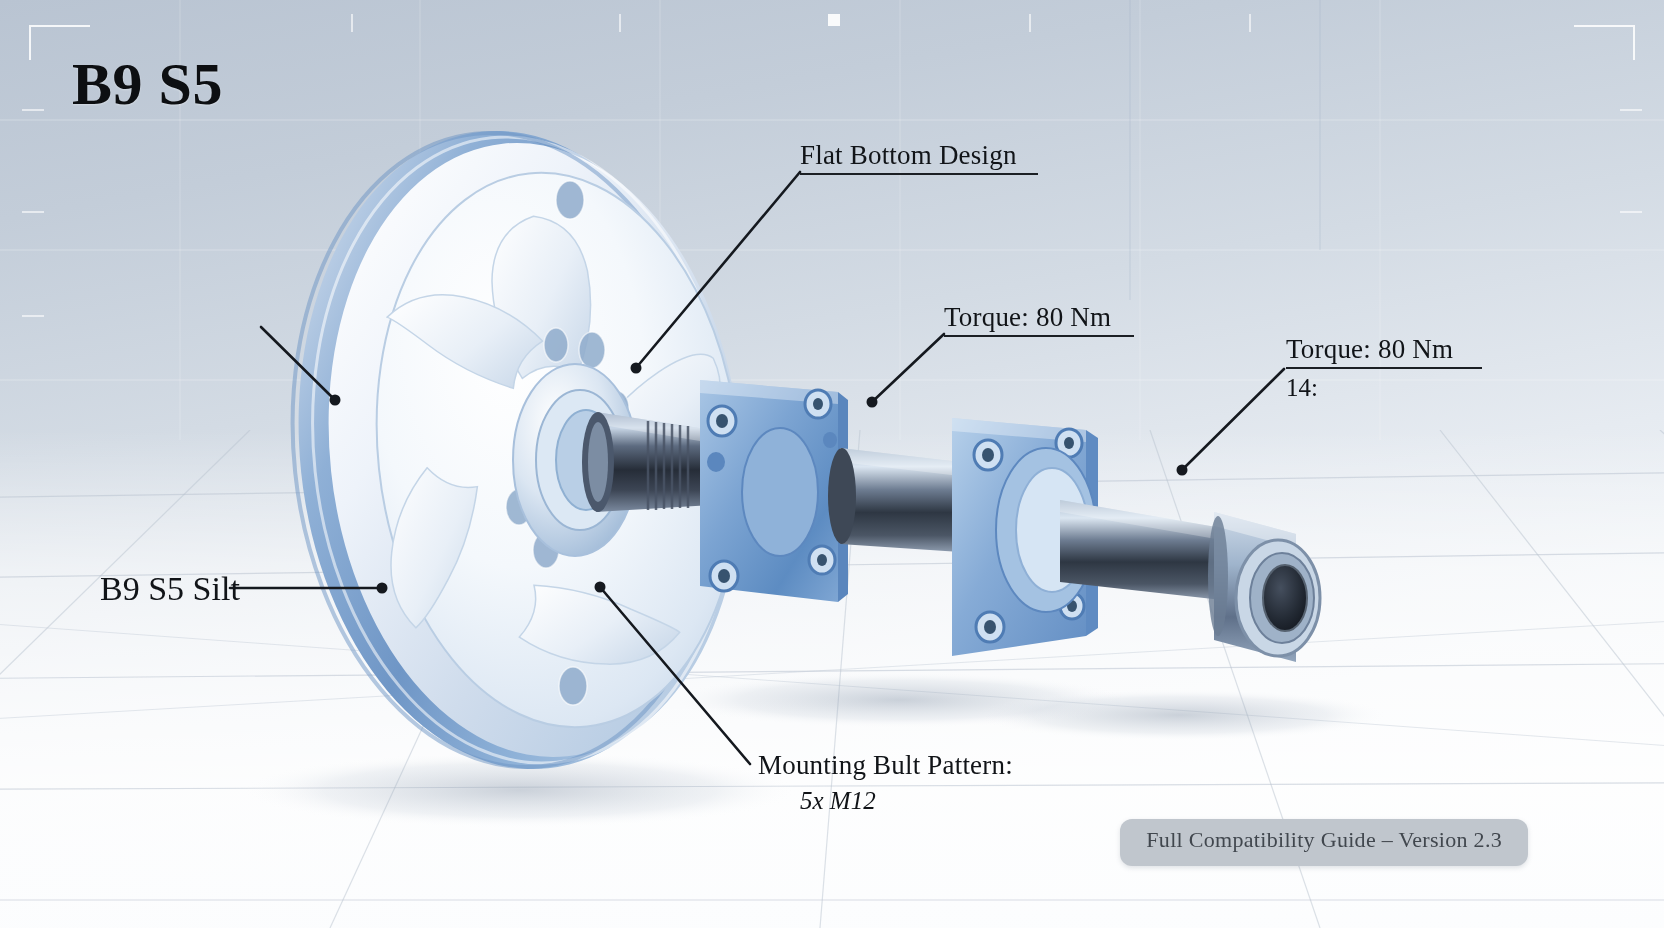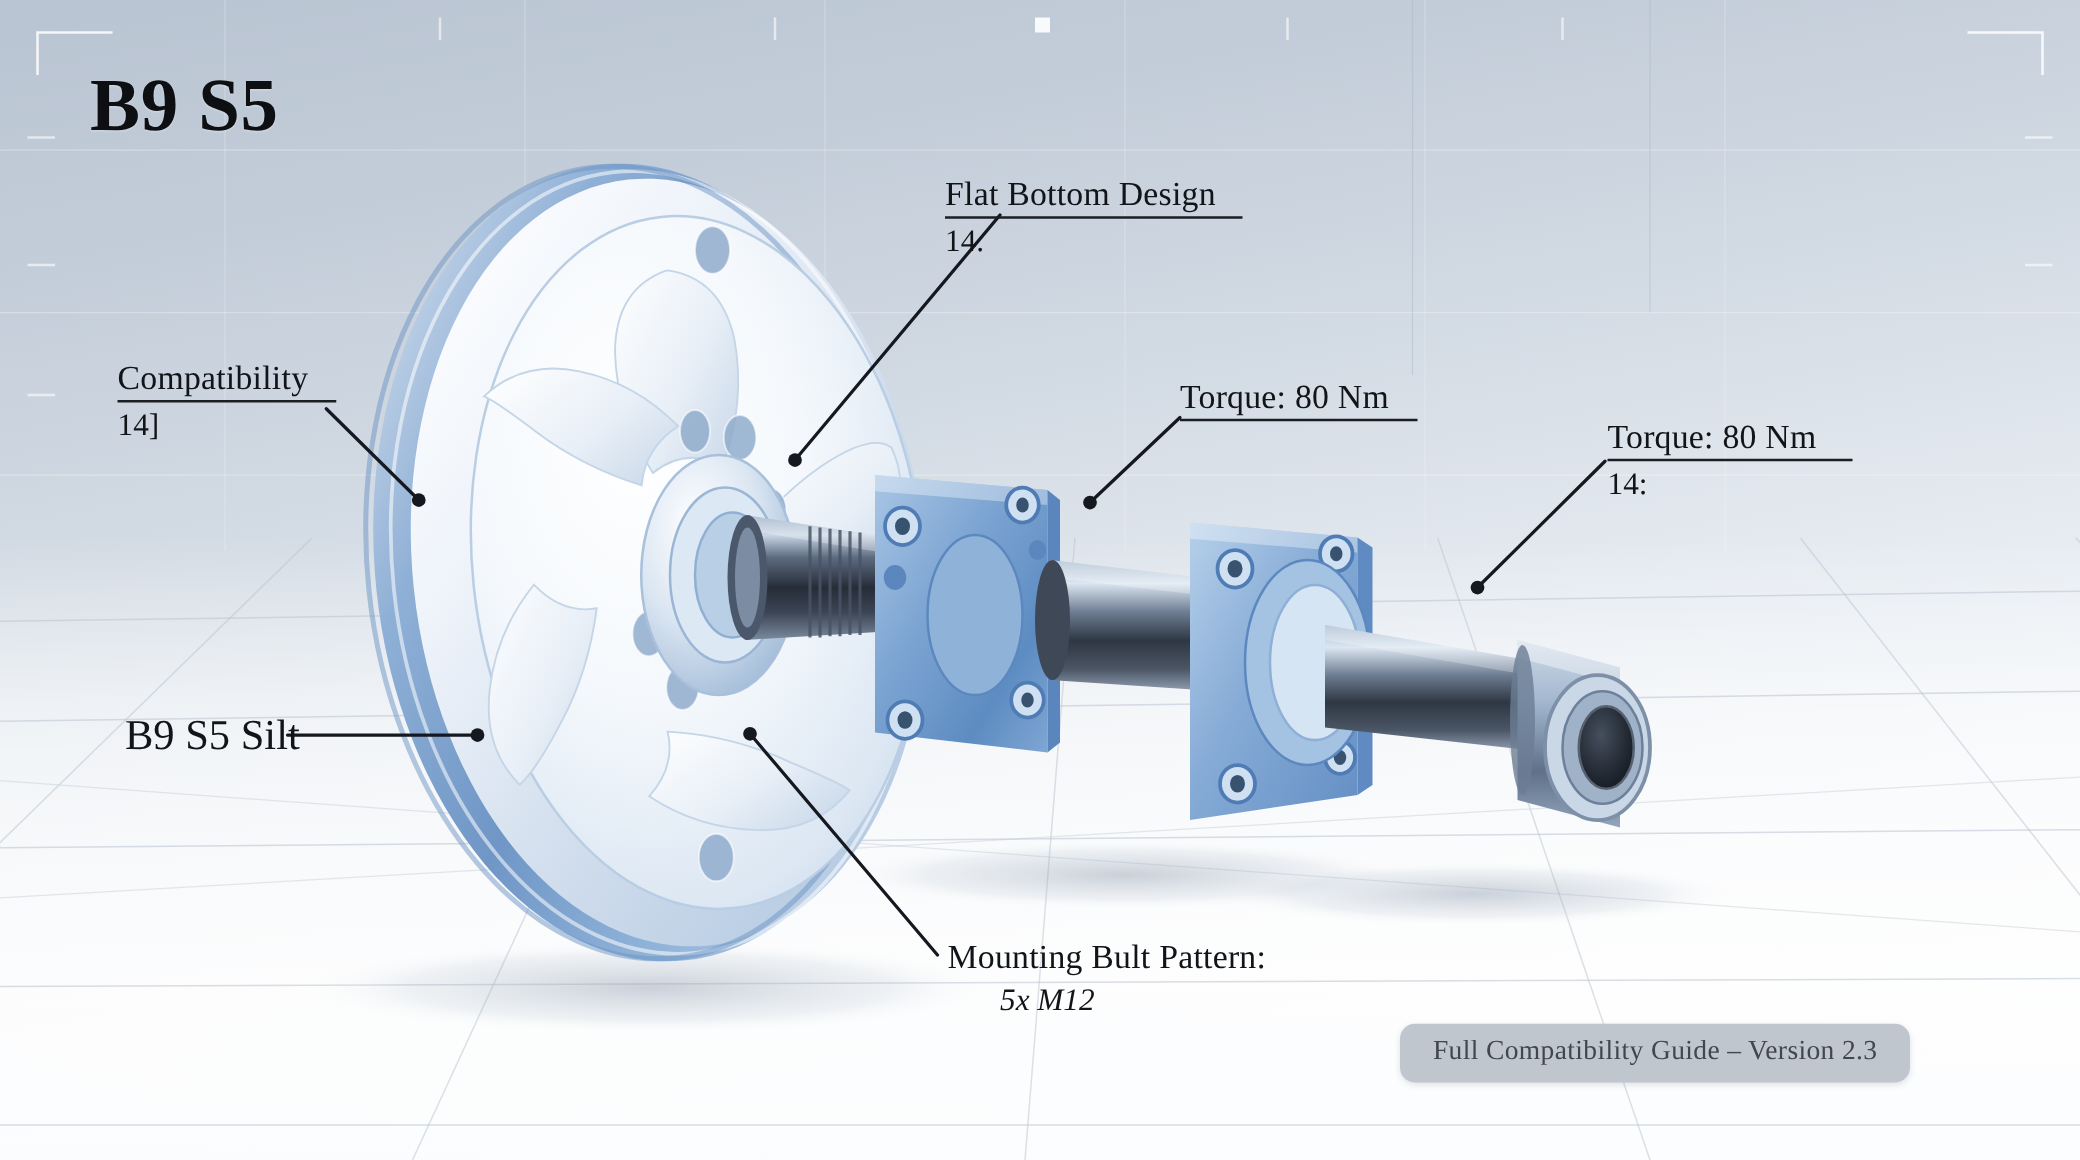--- a/index.html
+++ b/index.html
@@ -405,30 +405,24 @@
         <circle cx="872" cy="402" r="5.5"></circle>
         <circle cx="1182" cy="470" r="5.5"></circle>
         <circle cx="382" cy="588" r="5.5"></circle>
         <circle cx="600" cy="587" r="5.5"></circle>
       </g>
     </svg>
   </div>
 
   <div class="title">B9 S5</div>
 
-  <div class="ann underline" style="left:94px; top:287px; width:175px;">
-    <span class="ann-title">Compatibility</span>
-    <span class="ann-rule"></span>
-    <span class="ann-sub">14]</span>
-  </div>
-
-  <div class="ann underline" style="left:756px; top:140px; width:238px;">
+
+  <div class="ann underline" style="left:800px; top:140px; width:238px;">
     <span class="ann-title">Flat Bottom Design</span>
     <span class="ann-rule"></span>
-    <span class="ann-sub">14.</span>
   </div>
 
   <div class="ann underline" style="left:944px; top:302px; width:190px;">
     <span class="ann-title">Torque: 80 Nm</span>
     <span class="ann-rule"></span>
   </div>
 
   <div class="ann underline" style="left:1286px; top:334px; width:196px;">
     <span class="ann-title">Torque: 80 Nm</span>
     <span class="ann-rule"></span>

